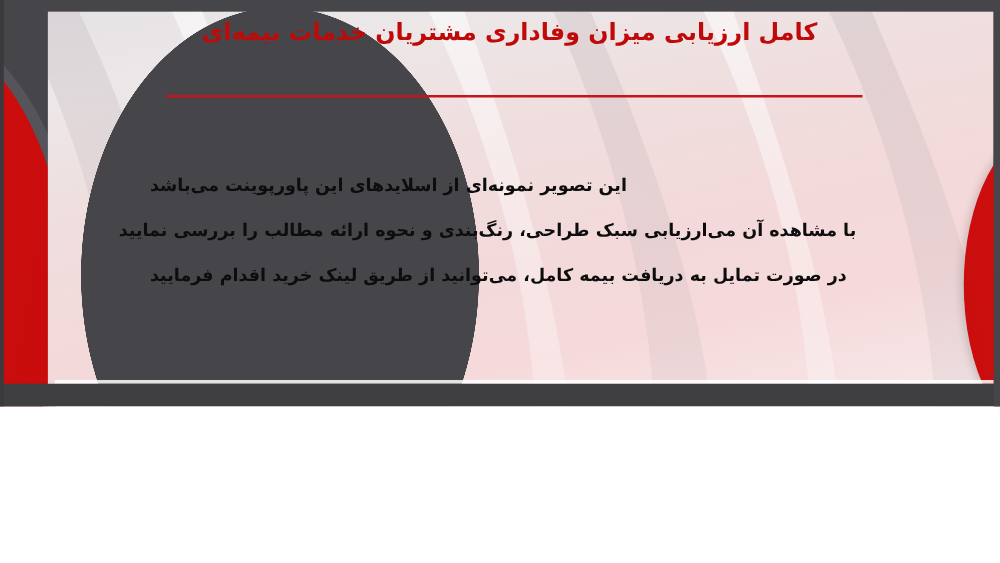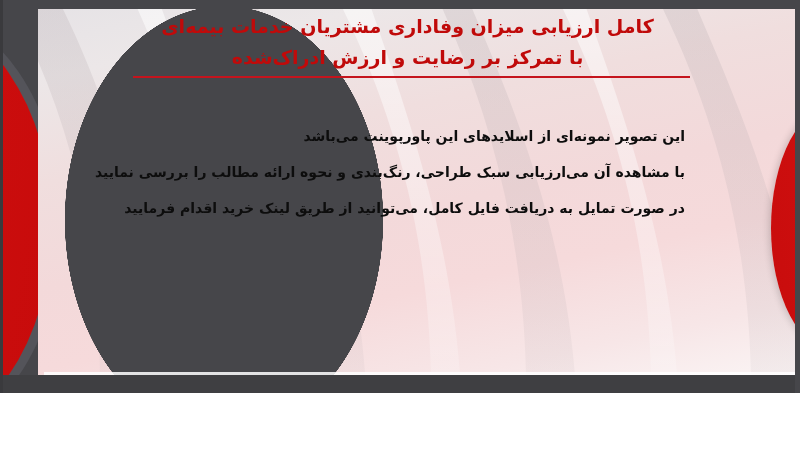--- a/index.html
+++ b/index.html
@@ -11,21 +11,21 @@
   body {
     width: 800px;
     height: 450px;
     overflow: hidden;
     font-family: "DejaVu Sans", sans-serif;
   }
 
   #slide {
     position: relative;
     width: 800px;
-    height: 393px;
+    height: 325px;
     overflow: hidden;
     background: #46464a;
   }
 
   
   .frame-top {
     position: absolute;
     left: 0; top: 0;
     width: 800px; height: 9px;
     background: #46464a;
@@ -158,25 +158,25 @@
     width: 557px;
     height: 0;
     border-top: 2px solid #c5141d;
     z-index: 26;
   }
 
   
   .body-block {
     position: absolute;
     left: 120px;
-    top: 118px;
+    top: 131px;
     width: 565px;
     z-index: 25;
     direction: rtl;
-    text-align: right;
+    text-align: left;
   }
   .body-line {
     font-family: "DejaVu Sans", sans-serif;
     font-size: 14px;
     font-weight: bold;
     color: #0d0d0d;
     line-height: 36px;
     white-space: nowrap;
   }
 </style>
@@ -217,24 +217,23 @@
       </g>
     </svg>
   </div>
 
   <div class="panel-bevel-bottom"></div>
 
   <div class="red-oval-right"></div>
 
   <div class="title-block">
     <div class="title-line">کامل ارزیابی میزان وفاداری مشتریان خدمات بیمه‌ای</div>
-    <div class="title-line">با تمرکز بر رضایت و ارزش ادراک‌شده</div>
   </div>
   <div class="title-rule"></div>
 
   <div class="body-block">
     <div class="body-line">این تصویر نمونه‌ای از اسلایدهای این پاورپوینت می‌باشد</div>
     <div class="body-line">با مشاهده آن می‌ارزیابی سبک طراحی، رنگ‌بندی و نحوه ارائه مطالب را بررسی نمایید</div>
-    <div class="body-line">در صورت تمایل به دریافت فایل کامل، می‌توانید از طریق لینک خرید اقدام فرمایید</div>
+    <div class="body-line">در صورت تمایل به دریافت بیمه کامل، می‌توانید از طریق لینک خرید اقدام فرمایید</div>
   </div>
 
   <div class="frame-bottom"></div>
 </div>
 
 </body></html>

